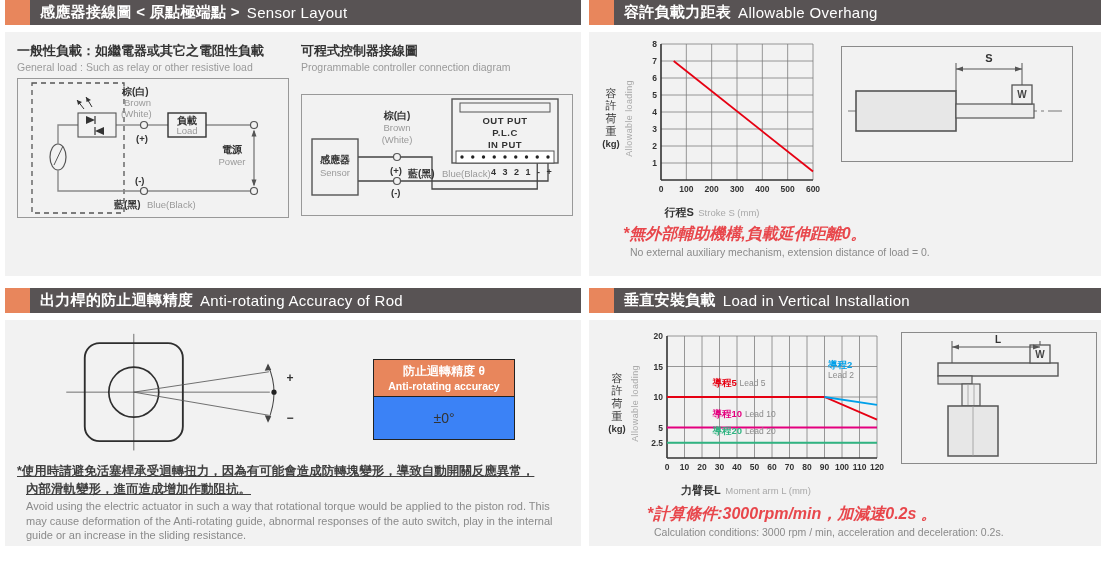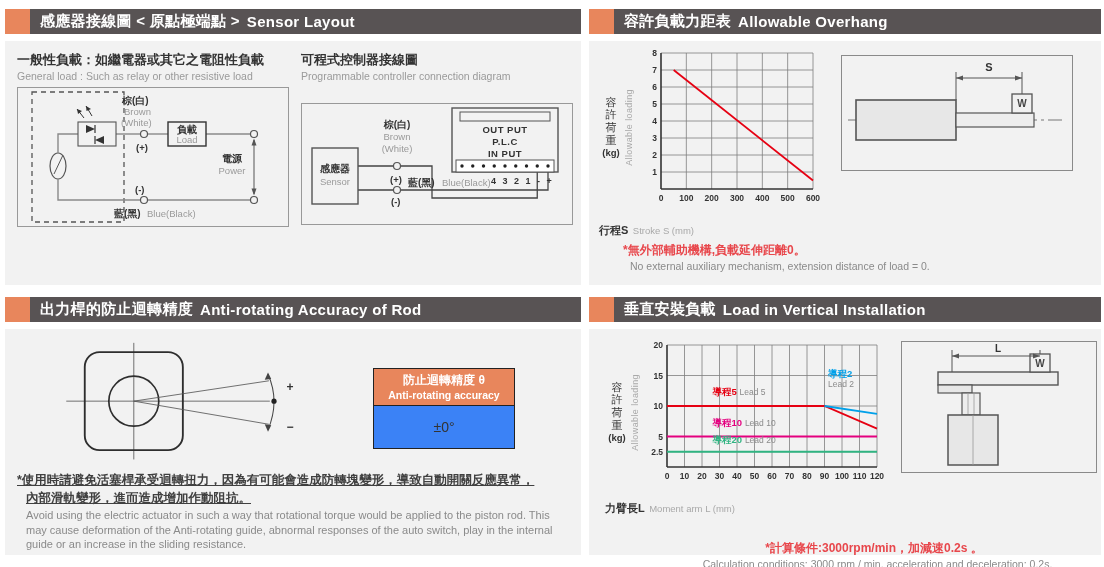--- a/index.html
+++ b/index.html
@@ -1,23 +1,23 @@
 <!DOCTYPE html>
 <html><head>
 <meta charset="utf-8">
 <style>
   * { margin:0; padding:0; box-sizing:border-box; }
   body { width:1104px; height:567px; background:#fff; font-family:"Liberation Sans", sans-serif; overflow:hidden; }
-  .page { display:grid; grid-template-columns:576px 512px; column-gap:8px; row-gap:12px; padding:9px 4px 6px 5px; }
+  .page { display:grid; grid-template-columns:576px 512px; column-gap:8px; row-gap:12px; padding:0 4px 6px 5px; }
 
   
   .sec-header { height:25px; background:#585354; display:flex; align-items:center; }
   .accent-block { width:25px; height:25px; background:#E8865C; flex:none; }
   .hd-zh { color:#fff; font-size:15px; font-weight:bold; margin-left:10px; letter-spacing:.3px; white-space:nowrap; }
-  .hd-en { color:#fff; font-size:15px; font-weight:bold; margin-left:7px; letter-spacing:.3px; white-space:nowrap; }
+  .hd-en { color:#fff; font-size:15px; font-weight:normal; margin-left:7px; letter-spacing:.3px; white-space:nowrap; }
 
   .panel { margin-top:7px; background:#F2F2F2; }
   .panel.tall { height:244px; }
   .panel.short { height:226px; }
 
   
   .tl-cols { display:flex; gap:12px; padding:10px 8px 0 12px; }
   .col { width:272px; }
   .col-head-zh { font-size:13px; font-weight:bold; color:#333; margin-bottom:1px; white-space:nowrap; }
   .col-head-en { font-size:10.5px; color:#9a9a9a; margin-bottom:5px; white-space:nowrap; }
@@ -36,30 +36,30 @@
   svg .slab-en { font-size:8.5px; fill:#8a8a8a; }
 
   
   .panel-row { display:flex; }
   .chart-wrap { margin-left:10px; margin-top:6px; }
   .chart-row { display:flex; align-items:center; }
   .ylab-wrap { width:24px; display:flex; flex-direction:column; align-items:center; margin-right:1px; }
   .ylab-zh { width:13px; font-size:11px; font-weight:normal; color:#333; word-break:break-all; line-height:1.15; text-align:center; }
   .ylab-unit { font-size:9.5px; font-weight:bold; color:#333; margin-top:1px; white-space:nowrap; }
   .ylab-en { writing-mode:vertical-rl; transform:rotate(180deg); font-size:9px; color:#a9a9a9; letter-spacing:.4px; margin-right:1px; }
-  .xlab { margin-top:13px; }
+  .xlab { text-align:center; margin-top:4px; }
   .xlab-zh { font-size:11px; font-weight:bold; color:#333; }
   .xlab-en { font-size:9.5px; color:#a9a9a9; }
   .fig-box { border:1.4px solid #8a8a8a; background:#F2F2F2; }
 
   .note { margin-top:4px; }
-  .note-red { font-size:12px; font-weight:bold; color:#E8474C; }
+  .note-red { font-size:16px; font-weight:bold; color:#E8474C;font-style:italic; }
   .note-en { font-size:10.5px; color:#8a8a8a; margin-left:7px; margin-top:1px; }
   .tr-notes { margin-left:34px; }
-  .br-notes { margin-left:58px; margin-top:24px;text-align:center; }
+  .br-notes { margin-left:58px; margin-top:6px; }
 
   
   .bl-row { display:flex; align-items:flex-start; padding:12px 14px 0 26px; }
   .ar-table { width:142px; border:1.6px solid #222; background:#3b82f6; margin-left:42px; margin-top:27px; }
   .ar-head { background:#E8865C; color:#fff; text-align:center; padding:3px 2px 4px; border-bottom:1.6px solid #222; }
   .ar-head-zh { font-size:12px; font-weight:bold; }
   .ar-head-en { font-size:10.5px;font-weight:bold; }
   .ar-value { height:42px; line-height:42px; text-align:center; font-size:14px; color:#333; }
   .bl-notes { margin:6px 0 0 12px; }
   .bl-note-zh { font-size:12.5px; font-weight:bold; color:#404040; line-height:1.45; white-space:nowrap;text-decoration:underline; }

